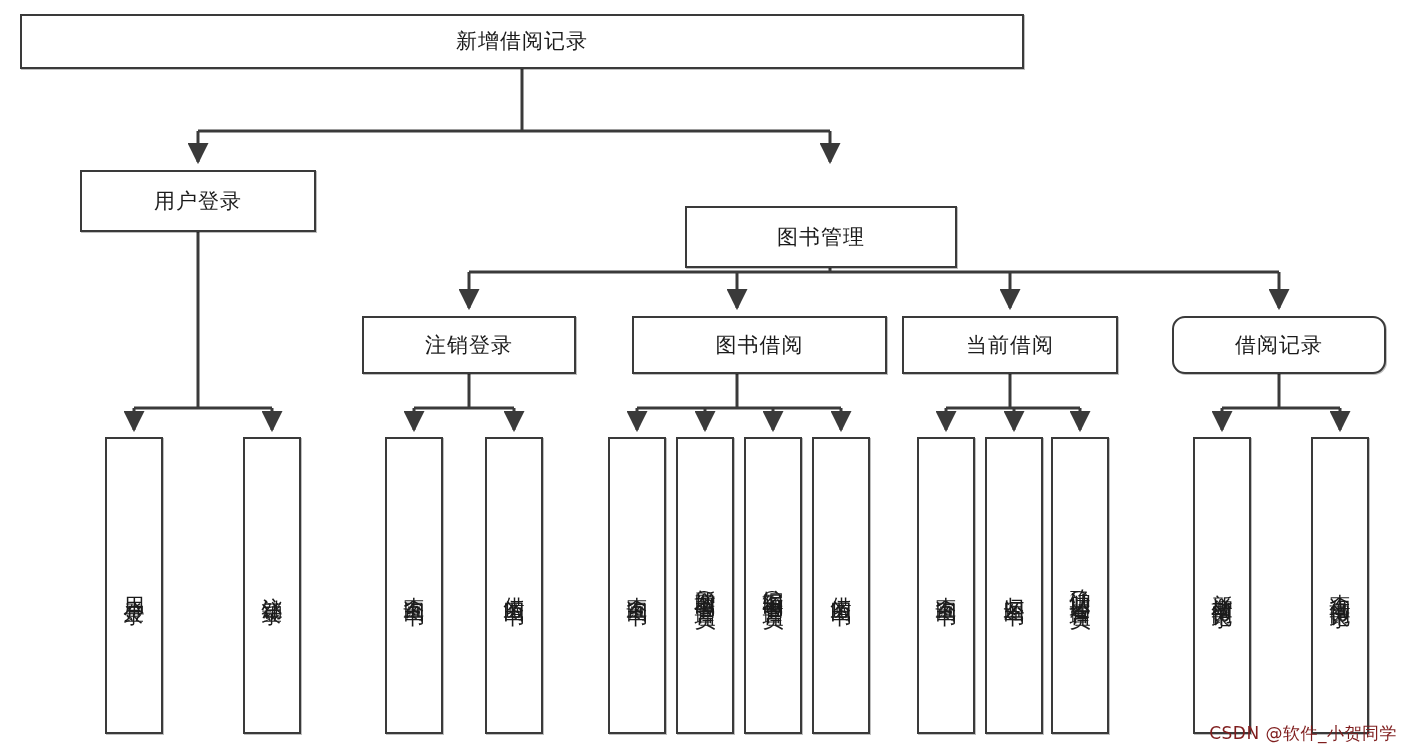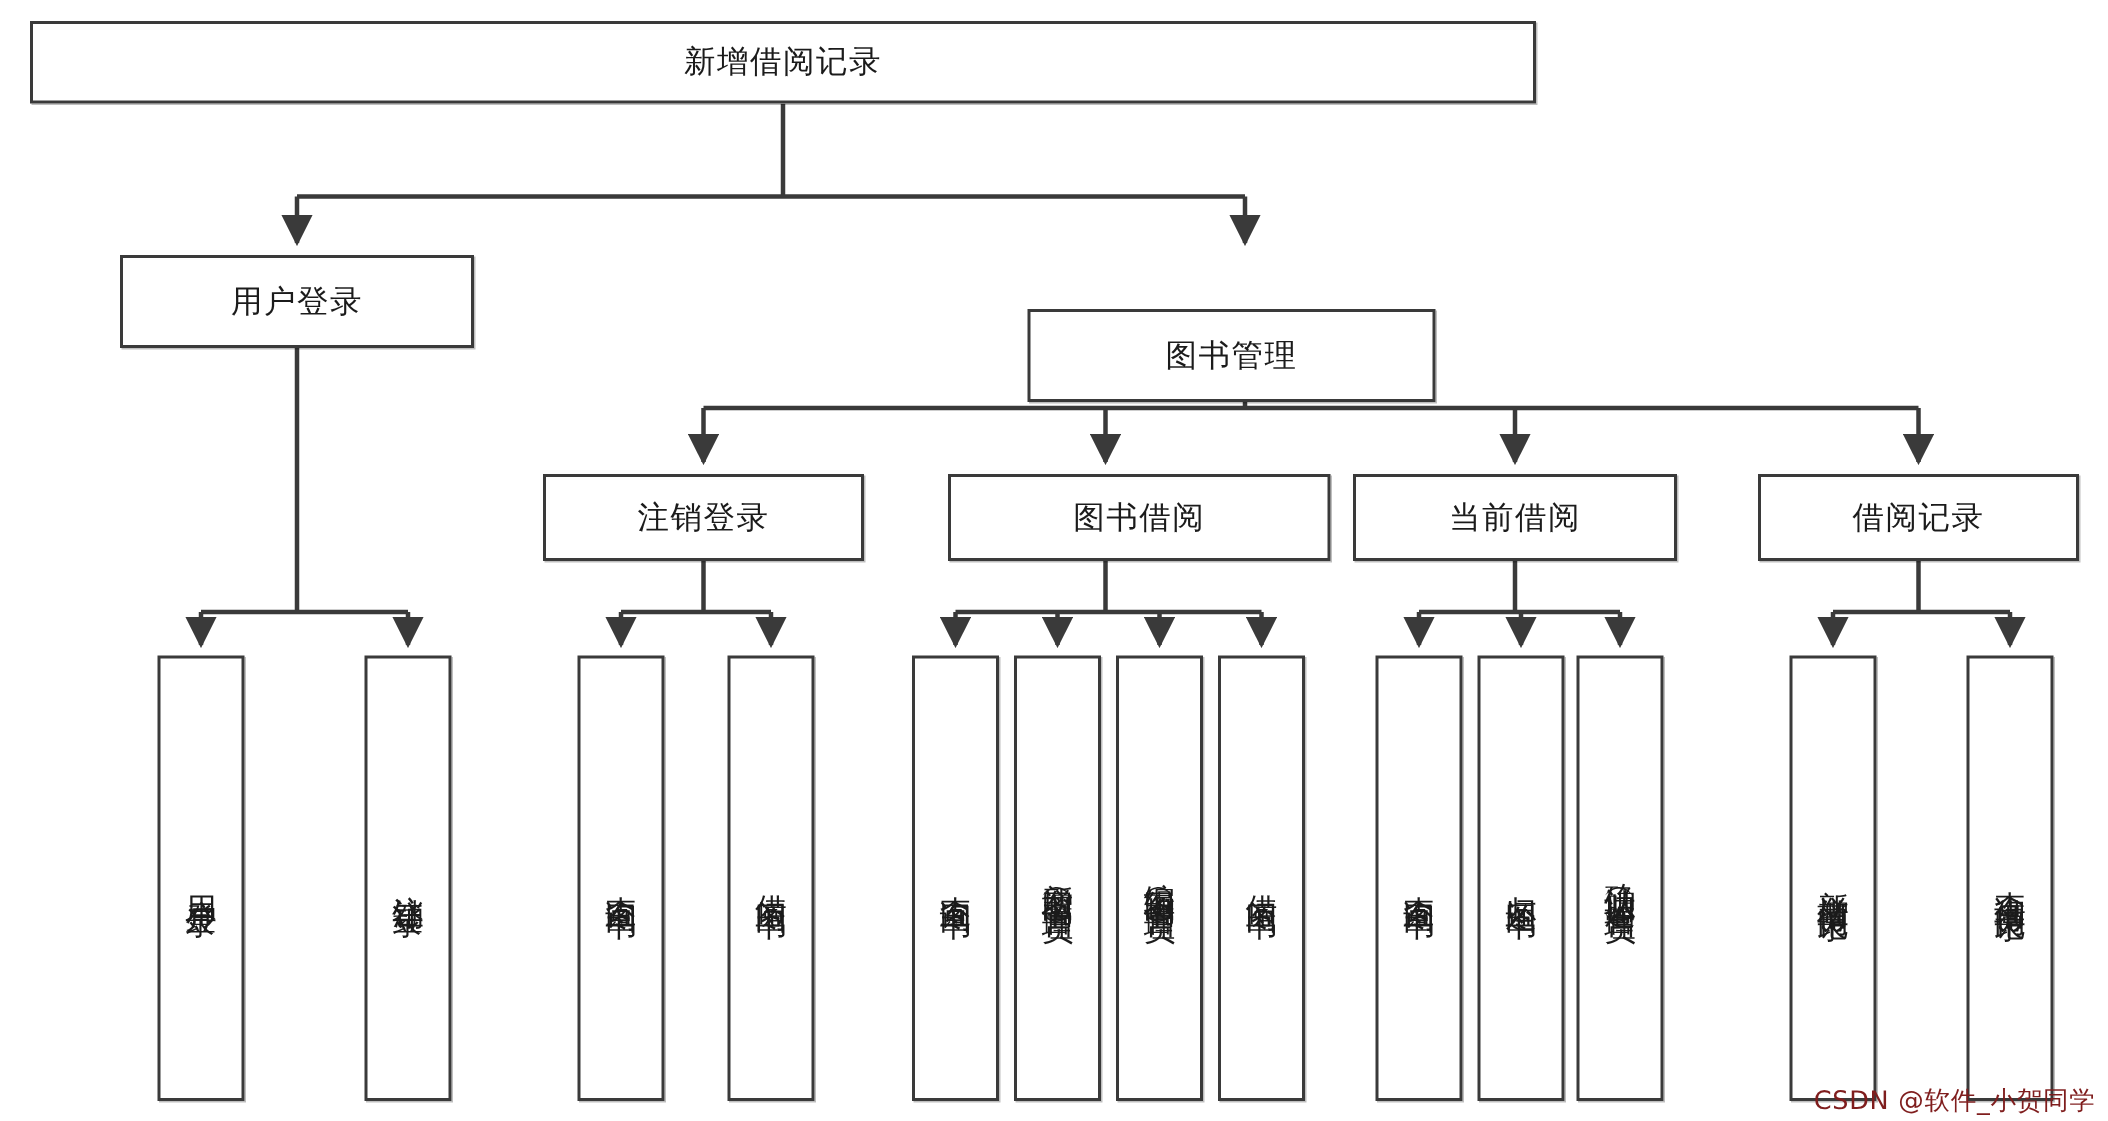--- a/index.html
+++ b/index.html
@@ -117,21 +117,21 @@
 
 <div class="node-box" style="left:362px;top:316px;width:214px;height:58px;">
   <span class="node-label">注销登录</span>
 </div>
 <div class="node-box" style="left:632px;top:316px;width:255px;height:58px;">
   <span class="node-label">图书借阅</span>
 </div>
 <div class="node-box" style="left:902px;top:316px;width:216px;height:58px;">
   <span class="node-label">当前借阅</span>
 </div>
-<div class="node-box" style="left:1172px;top:316px;width:214px;height:58px;">
+<div class="node-box" style="left:1172px;top:316px;width:214px;height:58px;border-radius:13px;">
   <span class="node-label">借阅记录</span>
 </div>
 
 <div class="node-box leaf-box" style="left:105px;top:437px;width:58px;height:297px;">
   <span class="node-label">用户登录</span>
 </div>
 <div class="node-box leaf-box" style="left:243px;top:437px;width:58px;height:297px;">
   <span class="node-label">注销登录</span>
 </div>
 

